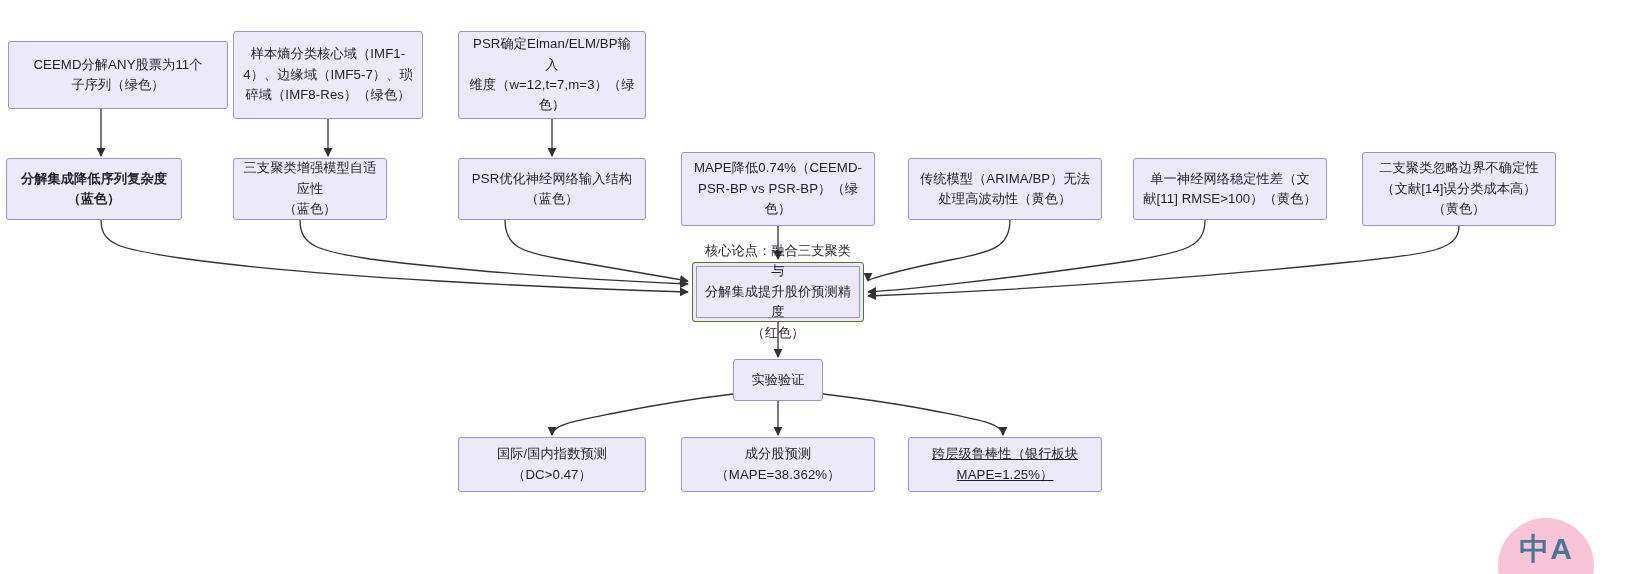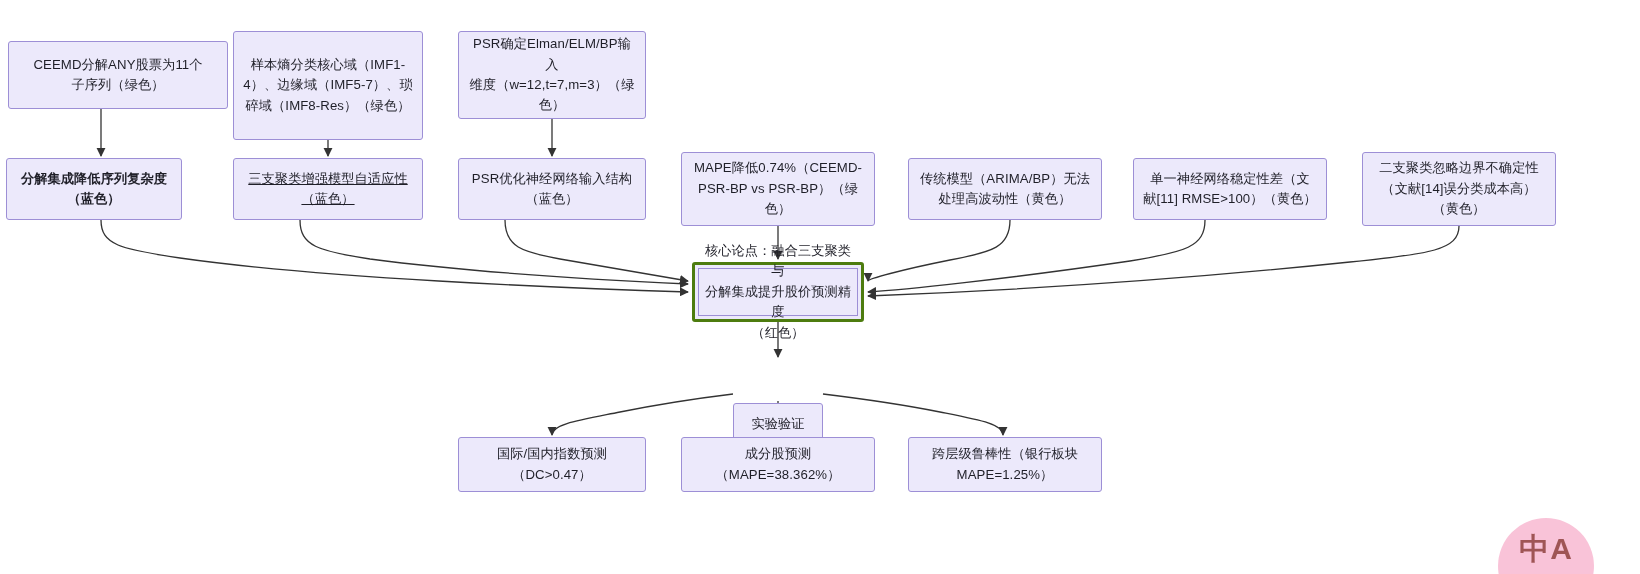--- a/index.html
+++ b/index.html
@@ -46,40 +46,40 @@
     line-height: 1.55;
     padding: 4px 9px;
     letter-spacing: 0.1px;
   }
   .node .nlabel {
     display: block;
     width: 100%;
     white-space: pre-line;
   }
   .node.core {
-    border: 3px solid #4d7c0f;
+    border: 1px solid #4d7c0f;
     box-shadow: inset 0 0 0 3px #ECE9FB, inset 0 0 0 4px #9D8FD6;
     background: #ECE9FB;
   }
   #watermark {
     position: absolute;
     left: 1498px;
     top: 518px;
     width: 96px;
     height: 96px;
     border-radius: 50%;
     background: #F7AFCB;
     opacity: 0.75;
     display: flex;
     align-items: flex-start;
     justify-content: center;
     overflow: hidden;
   }
   #watermark .wm-text {
-    color: #7f1d1d;
+    color: #0c4a6e;
     font-size: 30px;
     font-weight: bold;
     line-height: 1;
     padding-top: 16px;
     letter-spacing: 1px;
   }
 </style>
 </head>
 <body>
 
@@ -113,35 +113,35 @@
       <path d="M 778 401 L 778 435"></path>
       <path d="M 823 394 C 856 398, 900 404, 940 412 C 980 420, 1003 424, 1003 435"></path>
     </g>
   </svg>
 
   <div id="node-layer">
       <div class="node" style="left: 8px; top: 41px; width: 220px; height: 68px;">
         <span class="nlabel">CEEMD分解ANY股票为11个
 子序列（绿色）</span>
       </div>
-      <div class="node" style="left: 233px; top: 31px; width: 190px; height: 109px;">
+      <div class="node" style="left: 233px; top: 31px; width: 190px; height: 88px;">
         <span class="nlabel">样本熵分类核心域（IMF1-
 4）、边缘域（IMF5-7）、琐
 碎域（IMF8-Res）（绿色）</span>
       </div>
       <div class="node" style="left: 458px; top: 31px; width: 188px; height: 88px;">
         <span class="nlabel">PSR确定Elman/ELM/BP输入
 维度（w=12,t=7,m=3）（绿
 色）</span>
       </div>
       <div class="node" style="left: 6px; top: 158px; width: 176px; height: 62px; font-weight: bold;">
         <span class="nlabel">分解集成降低序列复杂度
 （蓝色）</span>
       </div>
-      <div class="node" style="left: 233px; top: 158px; width: 190px; height: 62px; text-decoration: underline;">
+      <div class="node" style="left: 233px; top: 158px; width: 154px; height: 62px;">
         <span class="nlabel">三支聚类增强模型自适应性
 （蓝色）</span>
       </div>
       <div class="node" style="left: 458px; top: 158px; width: 188px; height: 62px;">
         <span class="nlabel">PSR优化神经网络输入结构
 （蓝色）</span>
       </div>
       <div class="node" style="left: 681px; top: 152px; width: 194px; height: 74px; justify-content: flex-end;">
         <span class="nlabel">MAPE降低0.74%（CEEMD-
 PSR-BP vs PSR-BP）（绿
@@ -158,32 +158,32 @@
       <div class="node" style="left: 1362px; top: 152px; width: 194px; height: 74px;">
         <span class="nlabel">二支聚类忽略边界不确定性
 （文献[14]误分类成本高）
 （黄色）</span>
       </div>
       <div class="node core" style="left: 692px; top: 262px; width: 172px; height: 60px;">
         <span class="nlabel">核心论点：融合三支聚类与
 分解集成提升股价预测精度
 （红色）</span>
       </div>
-      <div class="node" style="left: 733px; top: 359px; width: 90px; height: 42px; margin-top: 44px;">
+      <div class="node" style="left: 733px; top: 359px; width: 90px; height: 42px;">
         <span class="nlabel">实验验证</span>
       </div>
       <div class="node" style="left: 458px; top: 437px; width: 188px; height: 55px;">
         <span class="nlabel">国际/国内指数预测
 （DC&gt;0.47）</span>
       </div>
       <div class="node" style="left: 681px; top: 437px; width: 194px; height: 55px;">
         <span class="nlabel">成分股预测
 （MAPE=38.362%）</span>
       </div>
-      <div class="node" style="left: 908px; top: 437px; width: 194px; height: 55px;">
+      <div class="node" style="left: 908px; top: 437px; width: 194px; height: 55px; text-decoration: underline;">
         <span class="nlabel">跨层级鲁棒性（银行板块
 MAPE=1.25%）</span>
       </div>
     </div>
 
   <div id="watermark">
     <span class="wm-text">中A</span>
   </div>
 
 </div>

